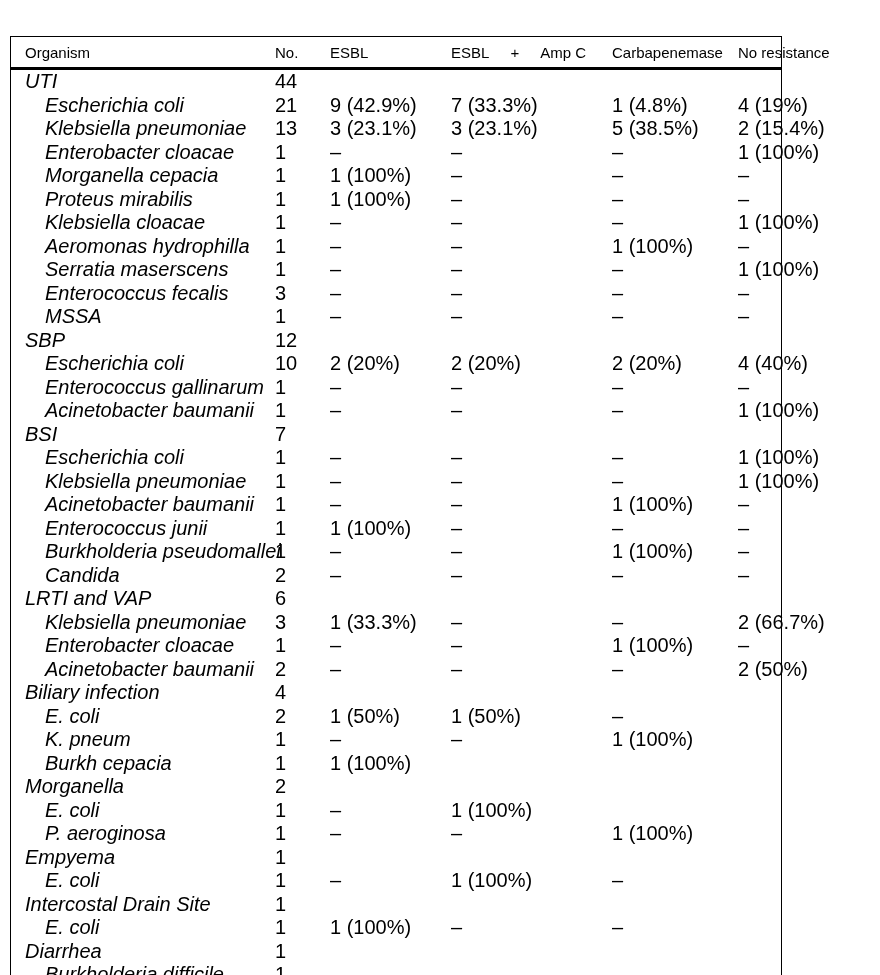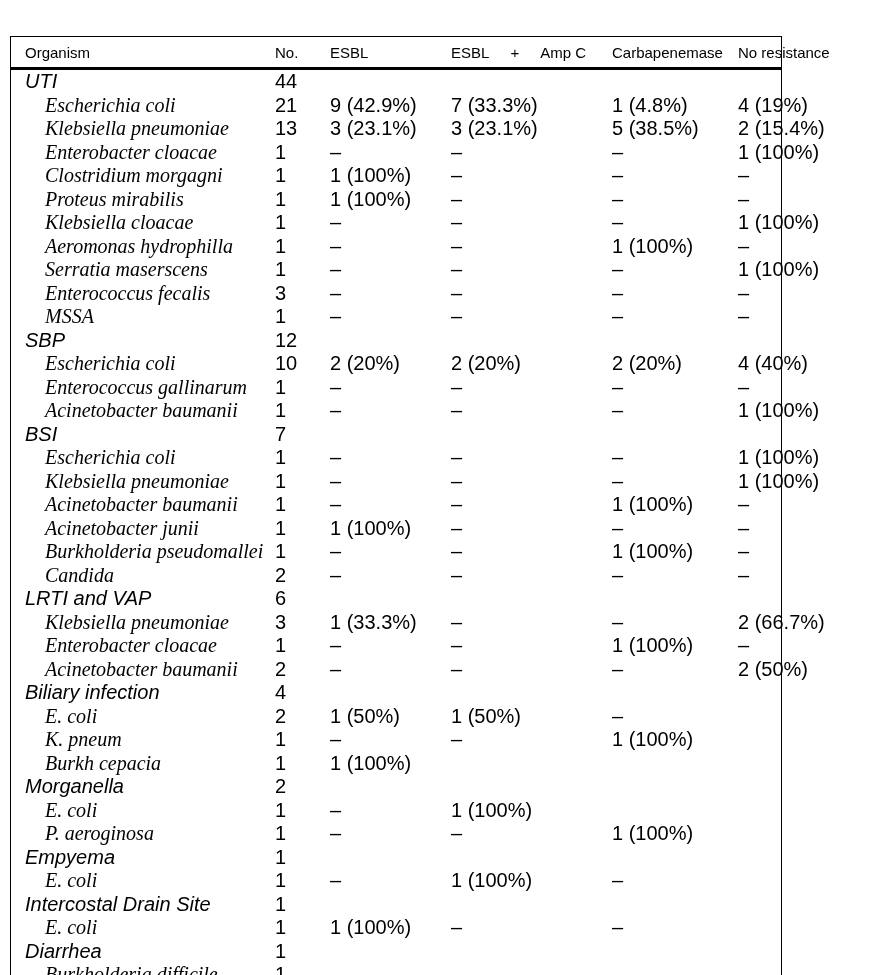--- a/index.html
+++ b/index.html
@@ -57,21 +57,21 @@
   .col-esbl-ampc{ width: 161px; }
   .col-carb     { width: 126px; }
   .col-nores    { width: 126px; }
 
   .th.col-esbl-ampc {
     display: flex;
     justify-content: space-between;
     padding-right: 26px;
   }
   .organism { font-style: italic; }
-  .organism.indent { padding-left: 34px; font-family: Liberation Serif, serif; }
+  .organism.indent { padding-left: 34px; }
 </style>
 </head>
 <body>
 
 <div class="page">
   <div class="resistance-table">
     <div class="thead">
       <div class="th col-organism">Organism</div>
       <div class="th col-no">No.</div>
       <div class="th col-esbl">ESBL</div>
@@ -110,21 +110,21 @@
         </div>
         <div class="row">
           <div class="cell col-organism organism indent">Enterobacter cloacae</div>
           <div class="cell col-no">1</div>
           <div class="cell col-esbl">–</div>
           <div class="cell col-esbl-ampc">–</div>
           <div class="cell col-carb">–</div>
           <div class="cell col-nores">1 (100%)</div>
         </div>
         <div class="row">
-          <div class="cell col-organism organism indent">Clostridium morgagni</div>
+          <div class="cell col-organism organism indent">Morganella cepacia</div>
           <div class="cell col-no">1</div>
           <div class="cell col-esbl">1 (100%)</div>
           <div class="cell col-esbl-ampc">–</div>
           <div class="cell col-carb">–</div>
           <div class="cell col-nores">–</div>
         </div>
         <div class="row">
           <div class="cell col-organism organism indent">Proteus mirabilis</div>
           <div class="cell col-no">1</div>
           <div class="cell col-esbl">1 (100%)</div>
@@ -230,21 +230,21 @@
         </div>
         <div class="row">
           <div class="cell col-organism organism indent">Acinetobacter baumanii</div>
           <div class="cell col-no">1</div>
           <div class="cell col-esbl">–</div>
           <div class="cell col-esbl-ampc">–</div>
           <div class="cell col-carb">1 (100%)</div>
           <div class="cell col-nores">–</div>
         </div>
         <div class="row">
-          <div class="cell col-organism organism indent">Acinetobacter junii</div>
+          <div class="cell col-organism organism indent">Enterococcus junii</div>
           <div class="cell col-no">1</div>
           <div class="cell col-esbl">1 (100%)</div>
           <div class="cell col-esbl-ampc">–</div>
           <div class="cell col-carb">–</div>
           <div class="cell col-nores">–</div>
         </div>
         <div class="row">
           <div class="cell col-organism organism indent">Burkholderia pseudomallei</div>
           <div class="cell col-no">1</div>
           <div class="cell col-esbl">–</div>

